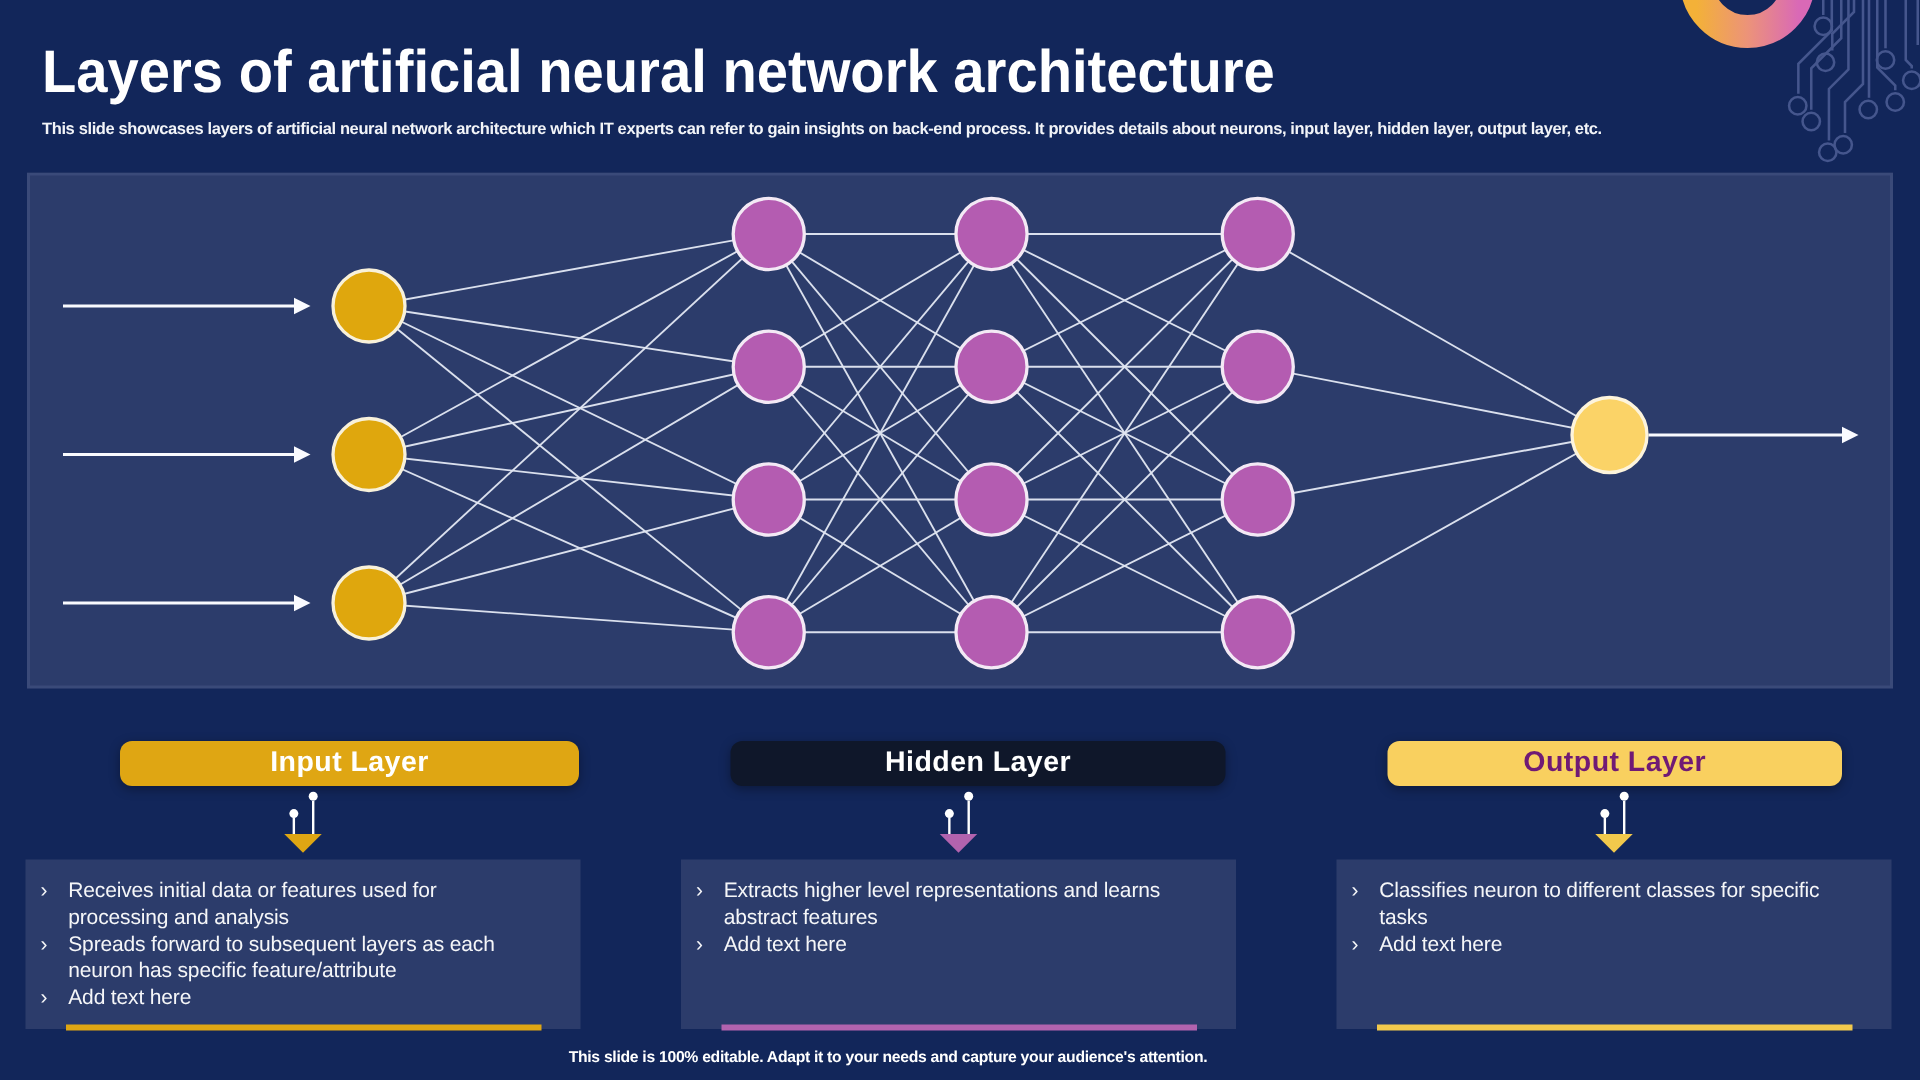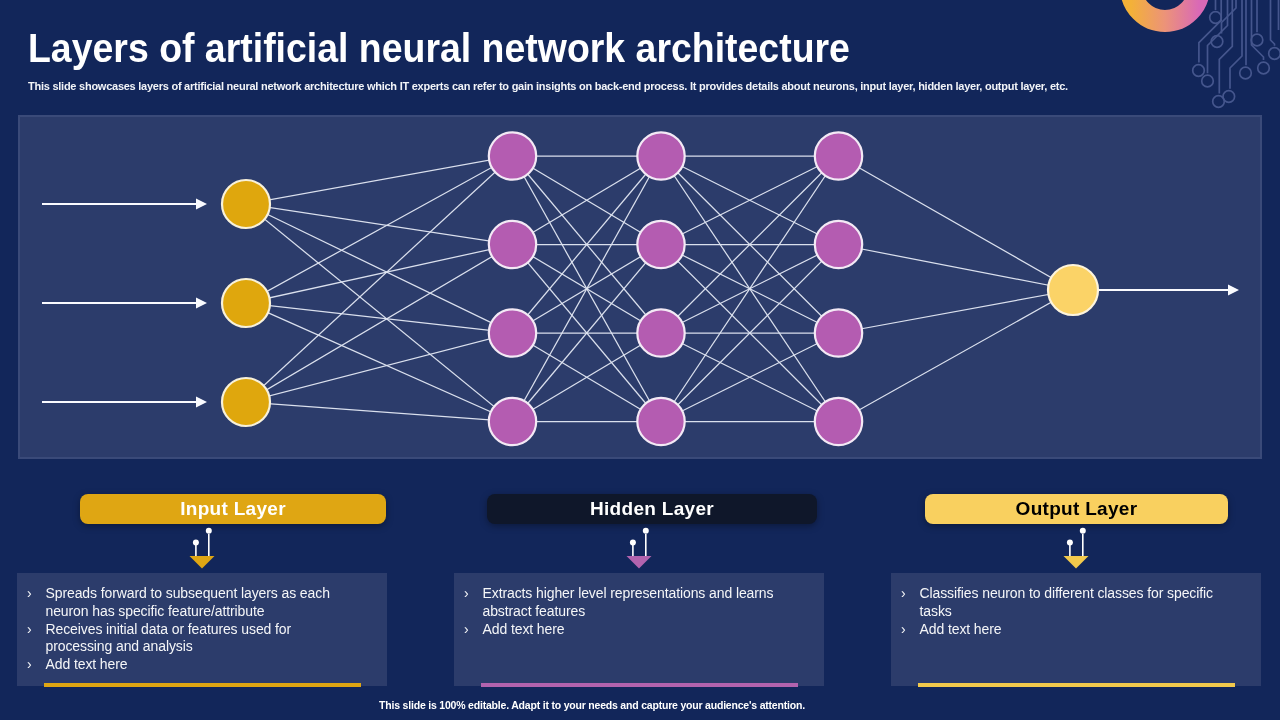--- a/index.html
+++ b/index.html
@@ -185,42 +185,42 @@
     <button class="section-btn" style="left: 49px; width: 306px; background: rgb(223, 166, 19); color: rgb(255, 255, 255); margin-left: 31px;">Input Layer</button>
     <svg class="pin-arrow" viewBox="0 0 44 44" style="left: 180px;">
       <line x1="15.9" y1="19" x2="15.9" y2="31.5" stroke="#fff" stroke-width="1.6"></line>
       <line x1="28.8" y1="8" x2="28.8" y2="32.5" stroke="#fff" stroke-width="1.6"></line>
       <circle cx="15.9" cy="16.4" r="3" fill="#fff"></circle>
       <circle cx="28.8" cy="4.8" r="3" fill="#fff"></circle>
       <polygon points="9.5,30 34.5,30 22,42.5" fill="#DFA613"></polygon>
     </svg>
     <div class="txtbox" style="left: 17px;">
       <ul>
+        <li>Receives initial data or features used for processing and analysis</li>
         <li>Spreads forward to subsequent layers as each neuron has specific feature/attribute</li>
-        <li>Receives initial data or features used for processing and analysis</li>
         <li>Add text here</li>
       </ul>
     </div>
     <div class="underbar" style="left: 44px; background: rgb(223, 166, 19);"></div>
     <button class="section-btn" style="left: 487px; width: 330px; background: #0f172a; color: rgb(255, 255, 255);">Hidden Layer</button>
     <svg class="pin-arrow" viewBox="0 0 44 44" style="left: 617px;">
       <line x1="15.9" y1="19" x2="15.9" y2="31.5" stroke="#fff" stroke-width="1.6"></line>
       <line x1="28.8" y1="8" x2="28.8" y2="32.5" stroke="#fff" stroke-width="1.6"></line>
       <circle cx="15.9" cy="16.4" r="3" fill="#fff"></circle>
       <circle cx="28.8" cy="4.8" r="3" fill="#fff"></circle>
       <polygon points="9.5,30 34.5,30 22,42.5" fill="#B263AE"></polygon>
     </svg>
     <div class="txtbox" style="left: 454px;">
       <ul>
         <li>Extracts higher level representations and learns abstract features</li>
         <li>Add text here</li>
       </ul>
     </div>
     <div class="underbar" style="left: 481px; background: rgb(178, 99, 174);"></div>
-    <button class="section-btn" style="left: 925px; width: 303px; background: rgb(249, 208, 95); color: #000000; text-align: center;">Output Layer</button>
+    <button class="section-btn" style="left: 925px; width: 303px; background: rgb(249, 208, 95); color: #701a75; text-align: center;">Output Layer</button>
     <svg class="pin-arrow" viewBox="0 0 44 44" style="left: 1054px;">
       <line x1="15.9" y1="19" x2="15.9" y2="31.5" stroke="#fff" stroke-width="1.6"></line>
       <line x1="28.8" y1="8" x2="28.8" y2="32.5" stroke="#fff" stroke-width="1.6"></line>
       <circle cx="15.9" cy="16.4" r="3" fill="#fff"></circle>
       <circle cx="28.8" cy="4.8" r="3" fill="#fff"></circle>
       <polygon points="9.5,30 34.5,30 22,42.5" fill="#F2C94C"></polygon>
     </svg>
     <div class="txtbox" style="left: 891px;">
       <ul>
         <li>Classifies neuron to different classes for specific tasks</li>

